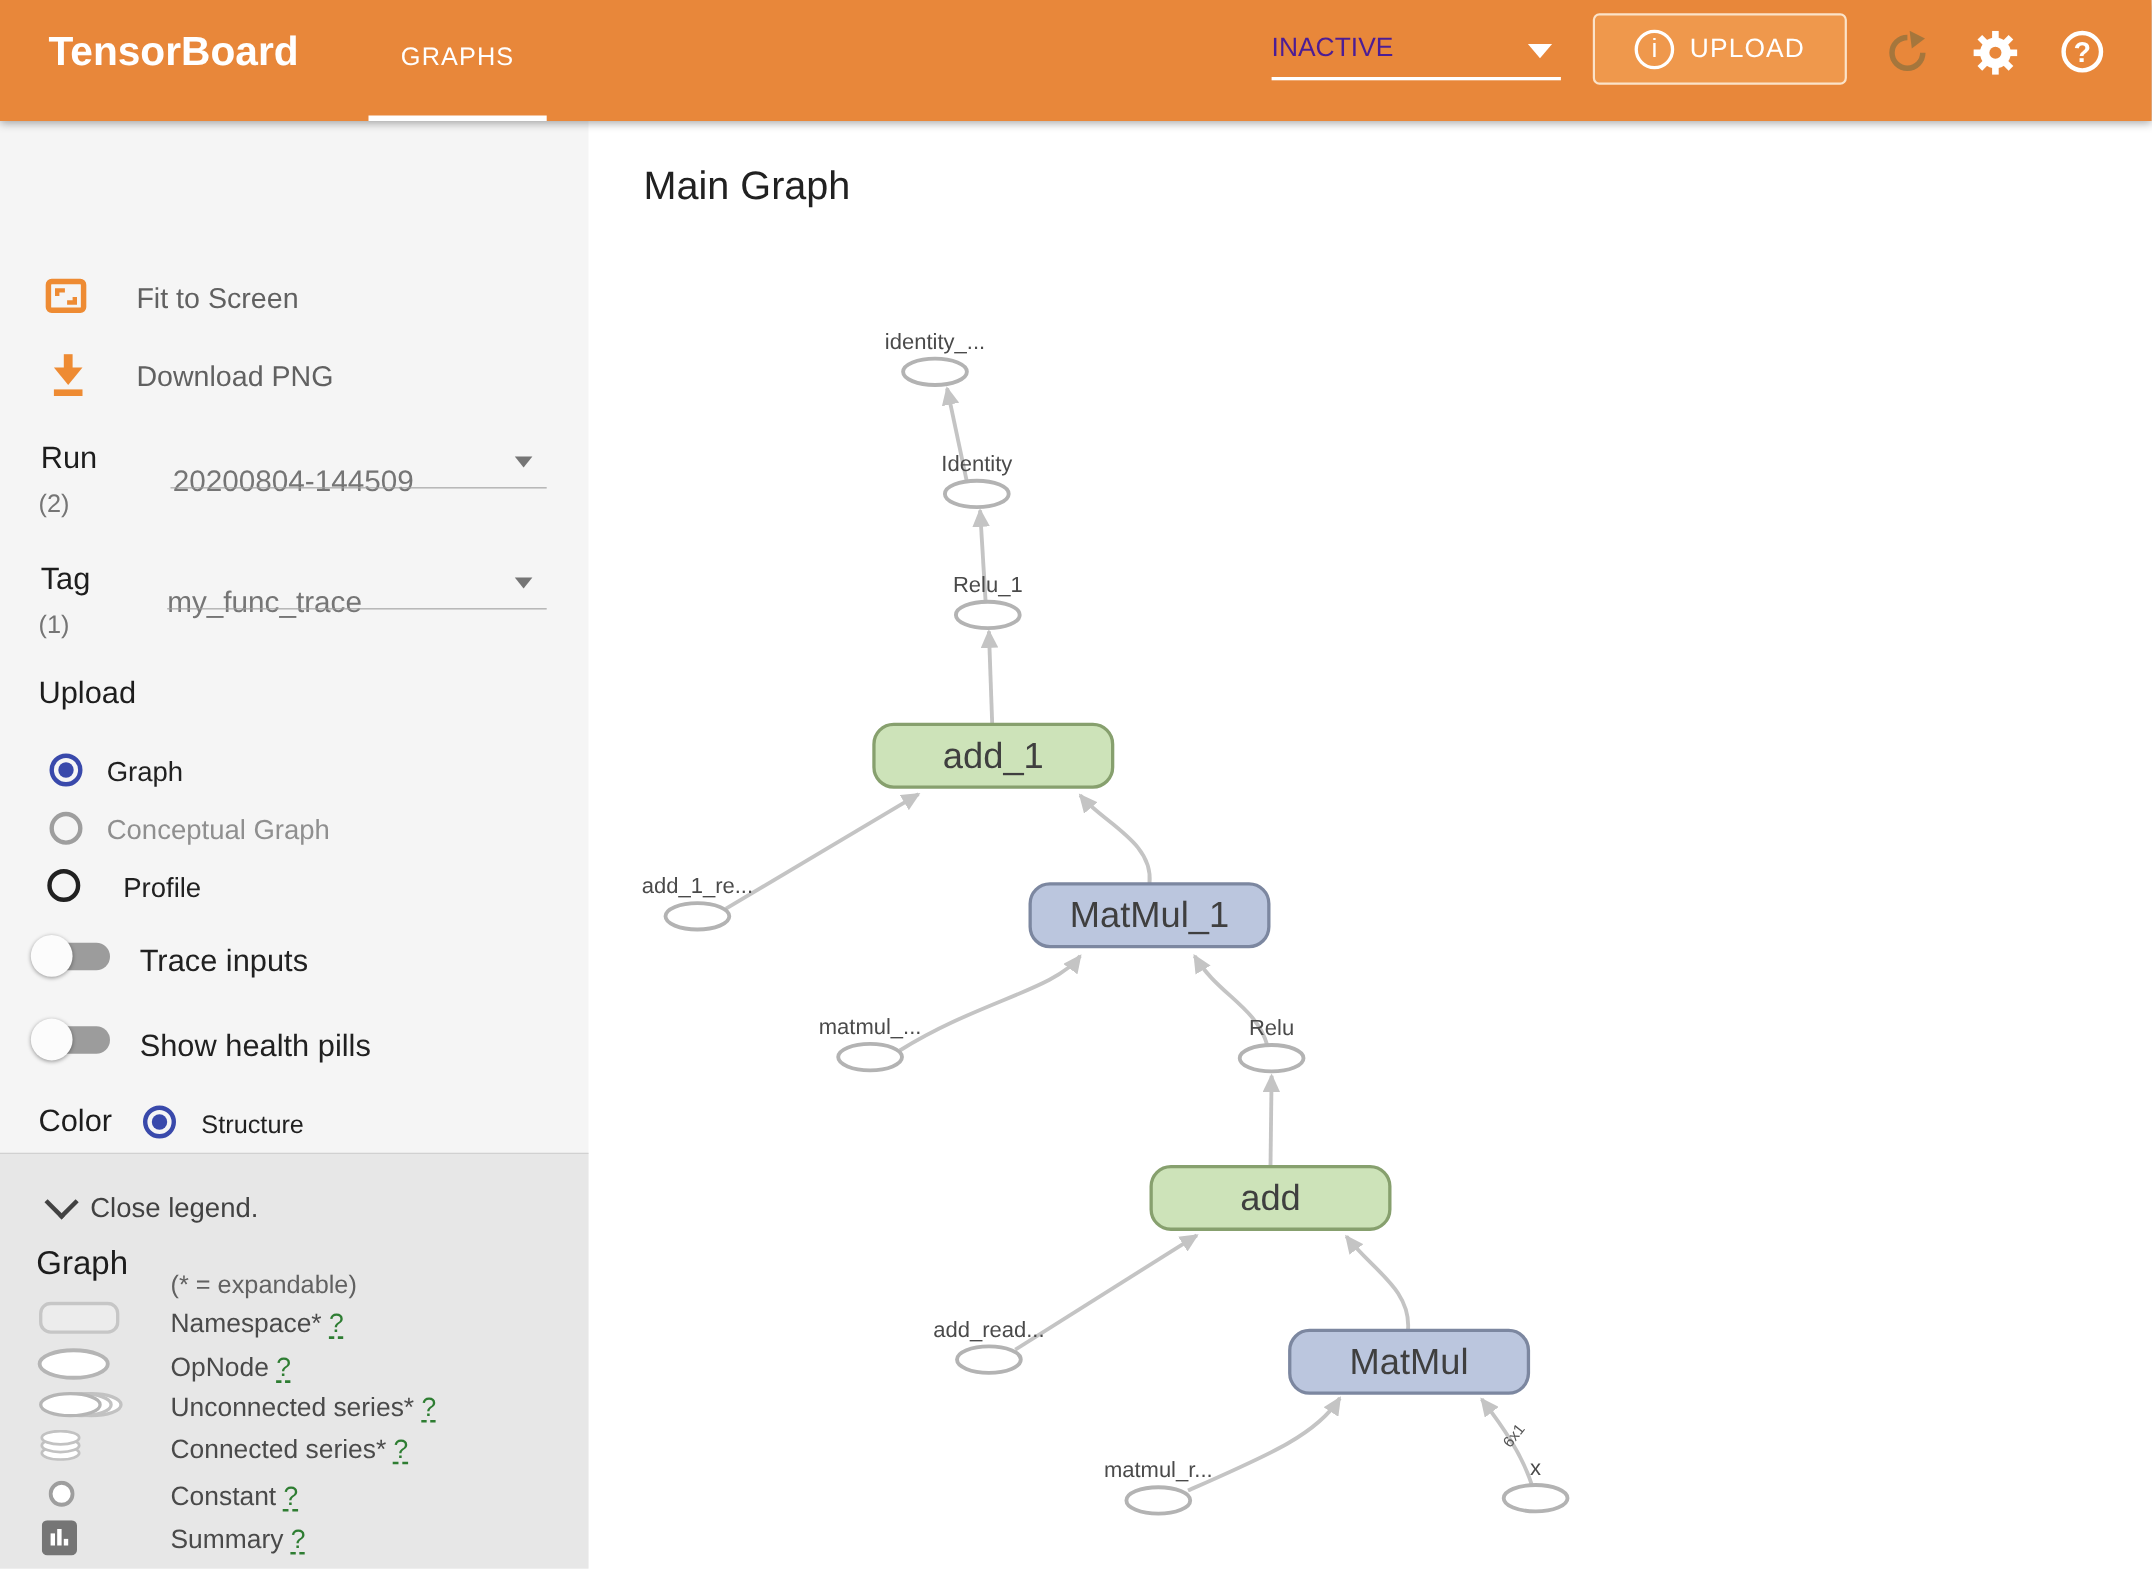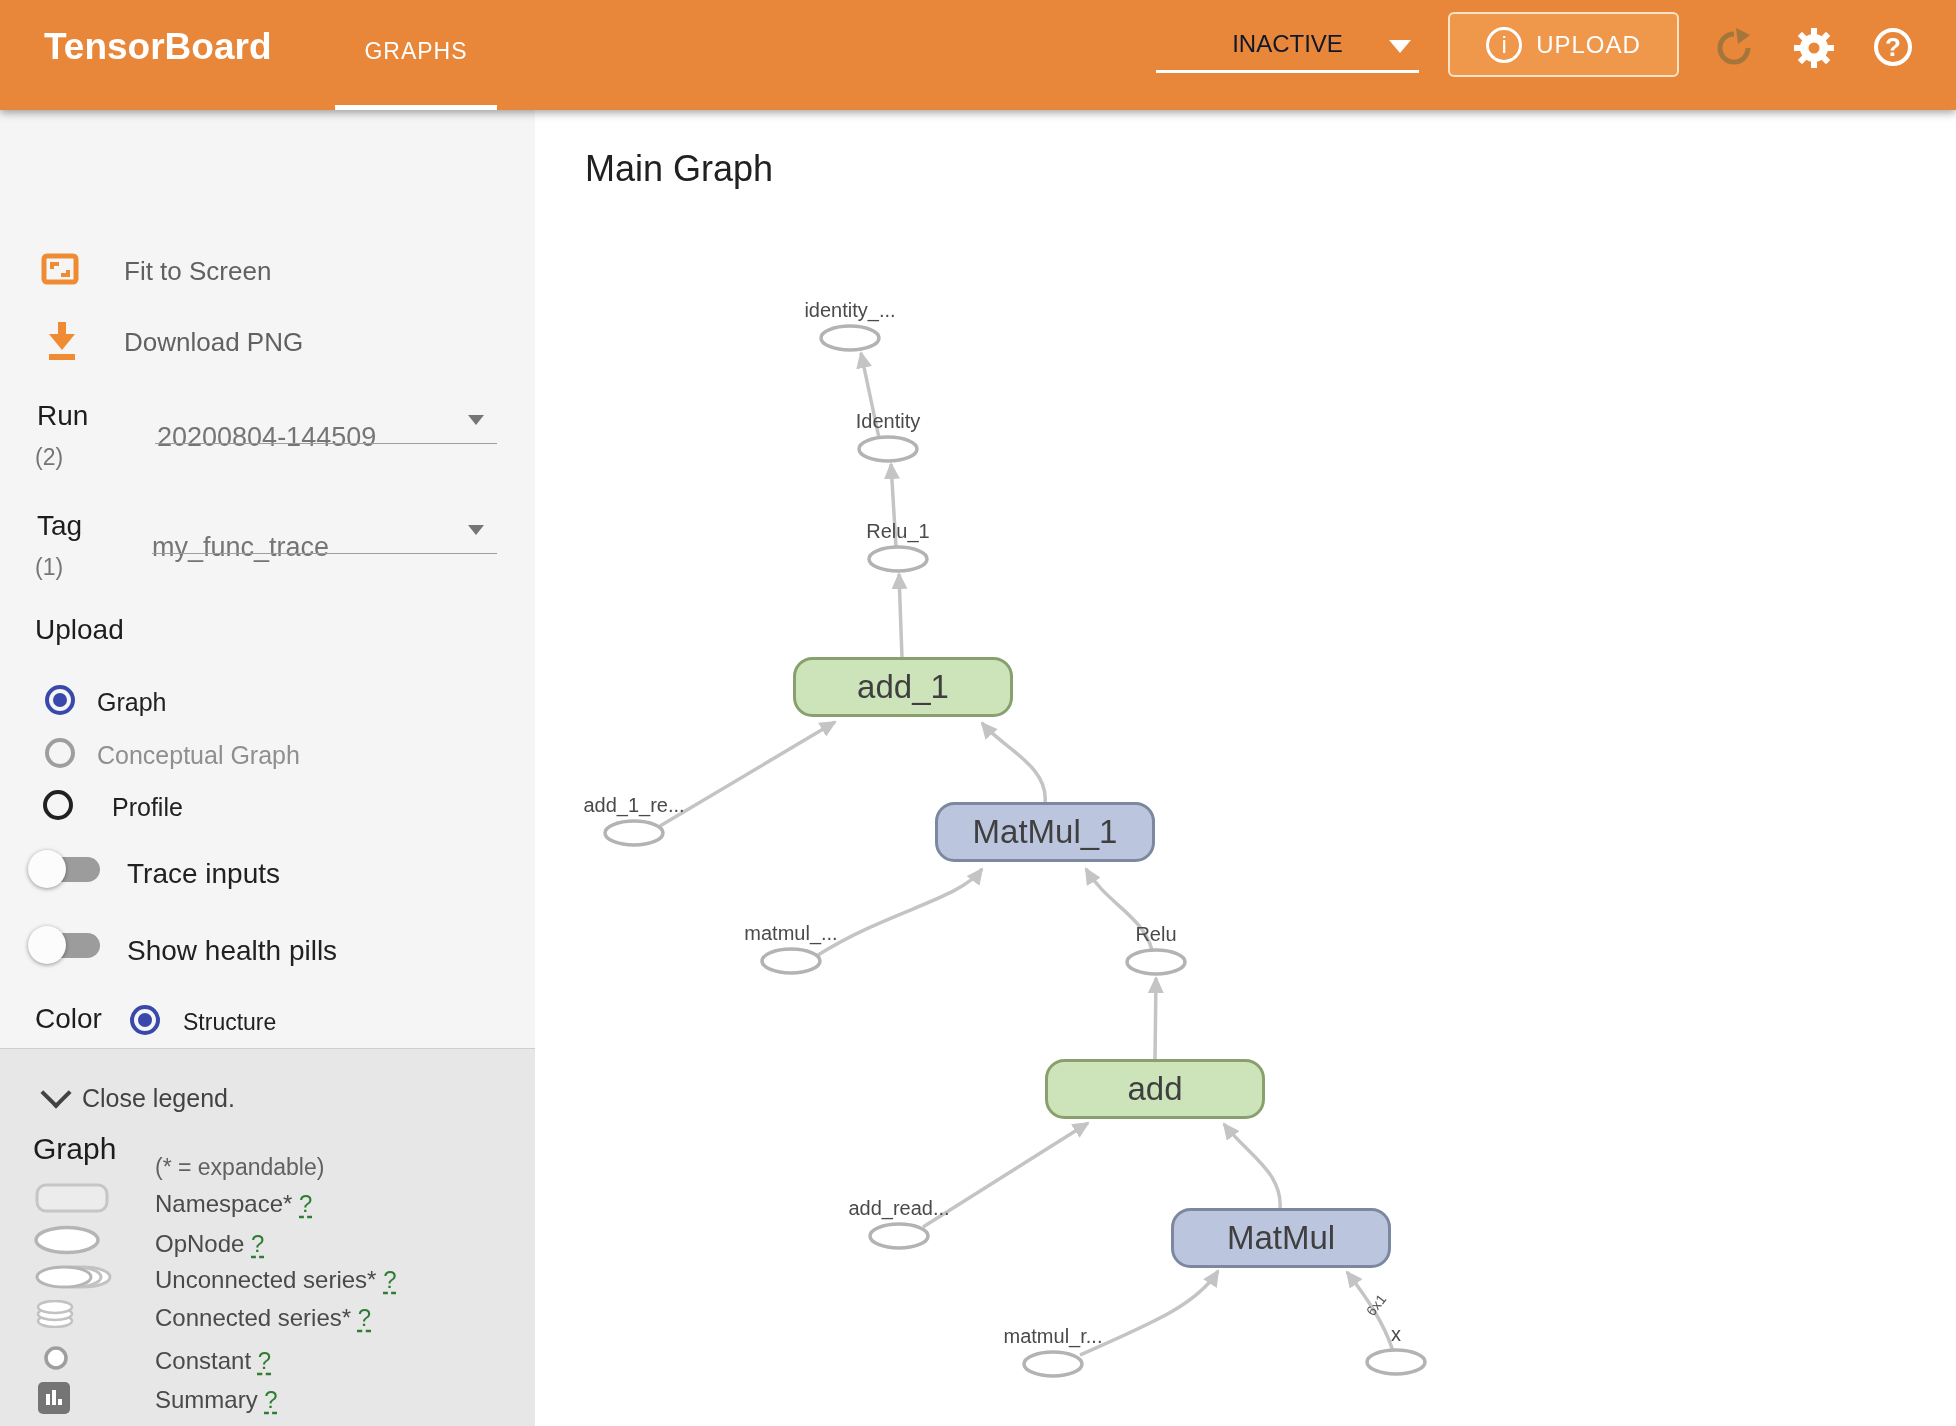--- a/index.html
+++ b/index.html
@@ -1,27 +1,27 @@
 <!DOCTYPE html>
 <html><head>
 <meta charset="utf-8">
 <style>
   * { margin:0; padding:0; box-sizing:border-box; }
   html,body { width:1956px; height:1426px; overflow:hidden;
     font-family:"Liberation Sans", sans-serif; background:#fff; }
 
   
   .header { position:absolute; left:0; top:0; width:1956px; height:110px;
-    background:#e8873a; box-shadow:0 3px 8px rgba(0,0,0,.35); z-index:10;text-align:center; }
+    background:#e8873a; box-shadow:0 3px 8px rgba(0,0,0,.35); z-index:10; }
   .brand { position:absolute; left:44px; top:26px; color:#fff; font-size:37px; font-weight:bold; }
   .tab { position:absolute; left:335px; top:0; width:162px; height:102px;
     display:flex; align-items:center; justify-content:center;
     color:#fff; font-size:23px; letter-spacing:1px; }
   .tab-underline { position:absolute; left:335px; bottom:0; width:162px; height:5px; background:#fff; }
-  .env-select { position:absolute; left:1156px; top:30px; width:263px; color:#0f172a; font-size:24px; }
+  .env-select { position:absolute; left:1156px; top:30px; width:263px; color:#4c1d95; font-size:24px; }
   .env-select .caret { position:absolute; right:8px; top:10px; width:0; height:0;
     border-left:11px solid transparent; border-right:11px solid transparent; border-top:13px solid #fff; }
   .env-underline { position:absolute; left:1156px; top:70px; width:263px; height:3px; background:#fff; }
   .upload-btn { position:absolute; left:1448px; top:12px; width:231px; height:65px;
     border:2px solid #fbe3c9; border-radius:6px; background:#ef984c;
     display:flex; align-items:center; justify-content:center; gap:14px; cursor:pointer; }
   .upload-btn .info-circ { width:36px; height:36px; border:3px solid #fff; border-radius:50%;
     color:#fff; font-size:24px; display:flex; align-items:center; justify-content:center; font-style:normal; }
   .upload-btn .lbl { color:#fff; font-size:24px; letter-spacing:1px; }
   .hicon { position:absolute; top:28px; width:40px; height:40px; cursor:pointer; }

